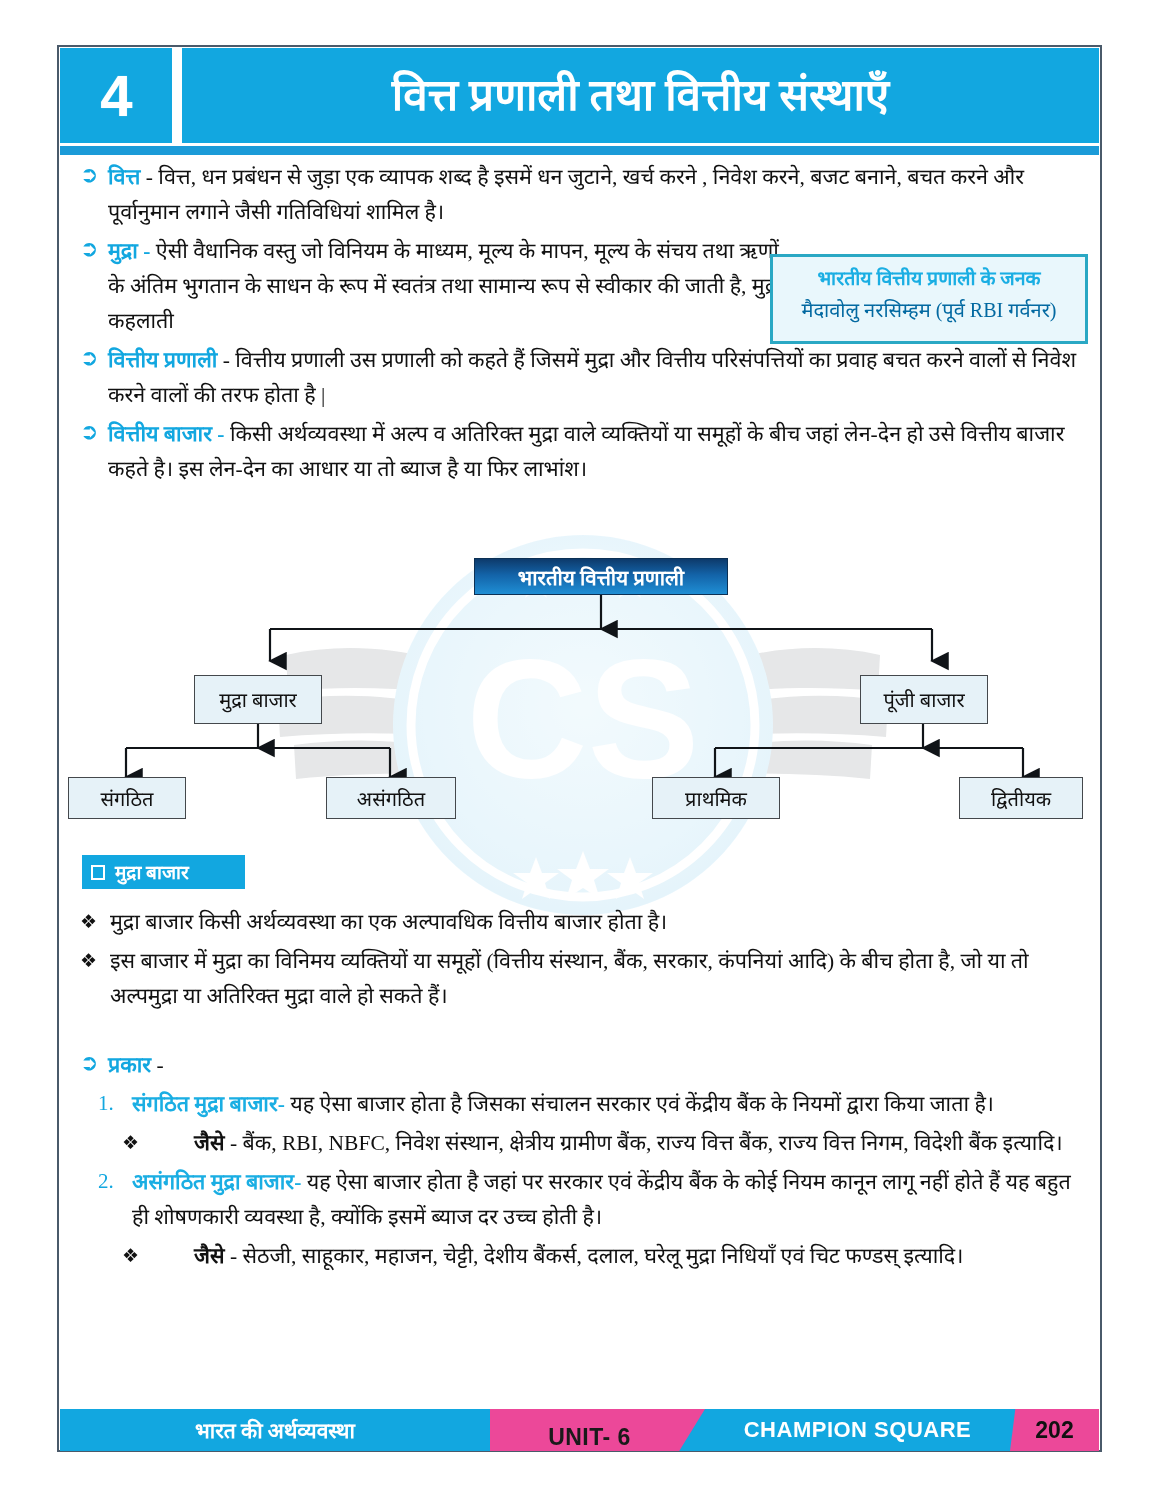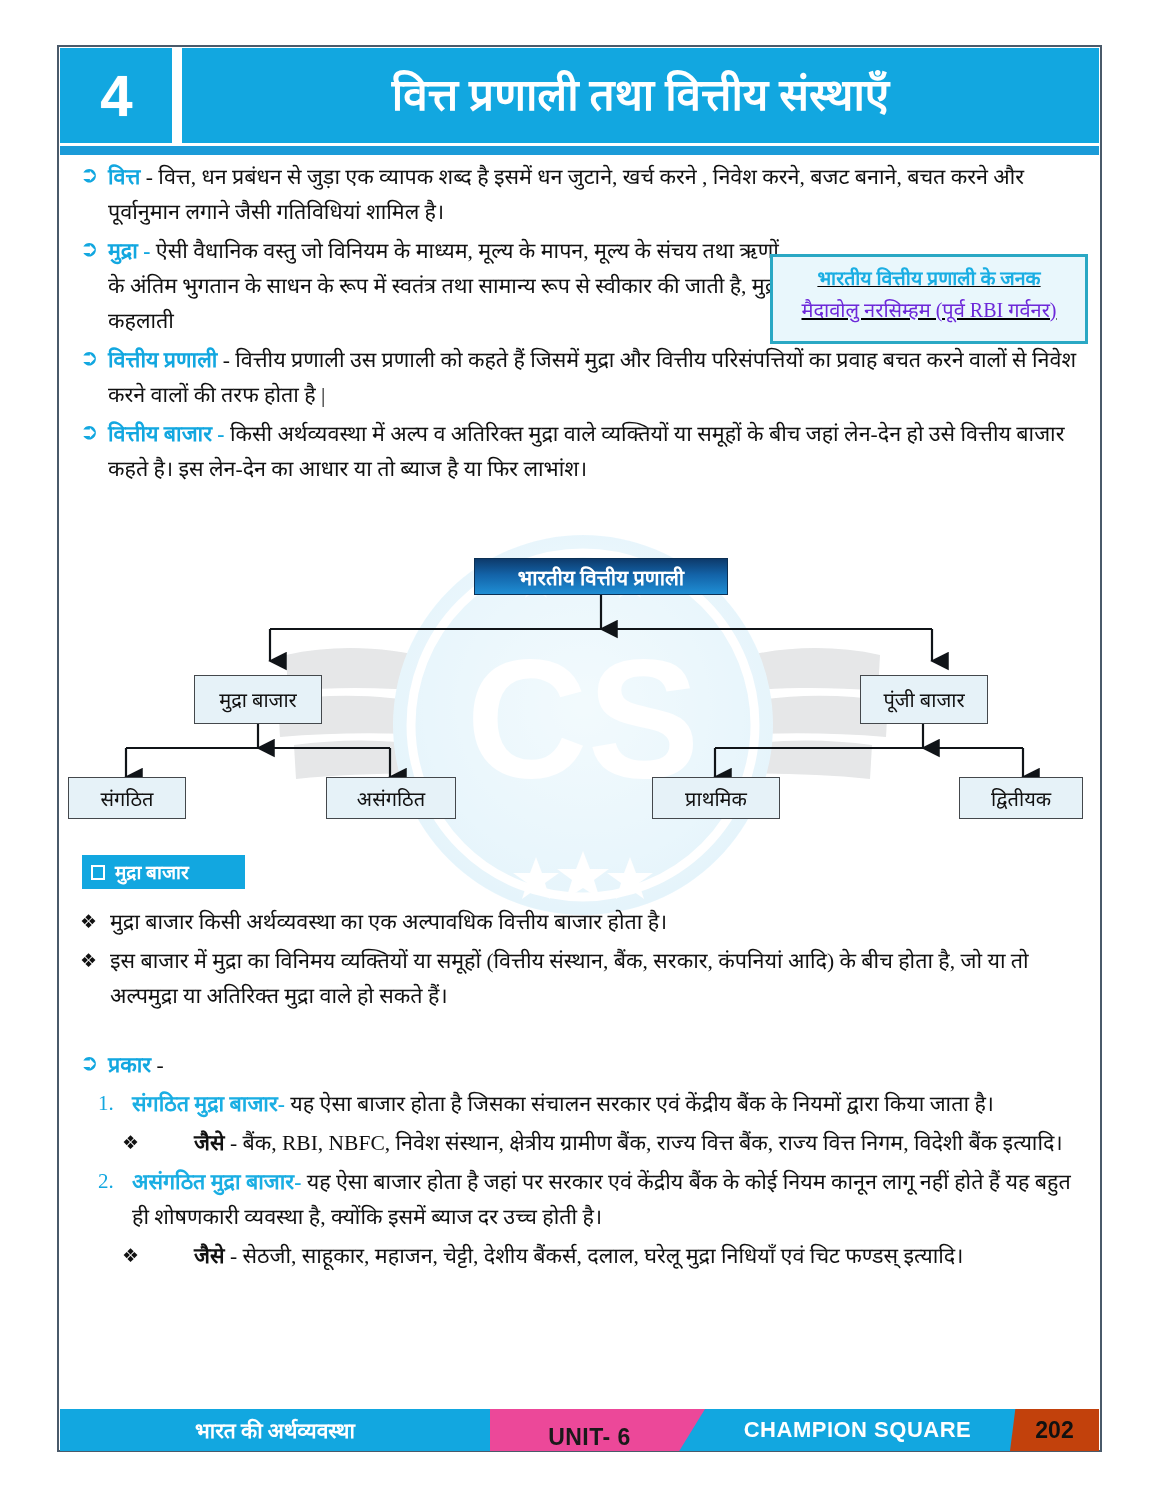--- a/index.html
+++ b/index.html
@@ -64,24 +64,24 @@
   .para{
     font-size:21.5px;line-height:35px;color:#111;flex:1;text-align:left;
   }
   .hl{color:#12a7e0;font-weight:bold;}
   .hl2{color:#1aaee3;font-weight:bold;}
 
   
   .callout{
     position:absolute;left:770px;top:254px;width:318px;height:90px;
     background:#e9f7fc;border:3px solid #2aa8c4;box-sizing:border-box;
-    text-align:center;padding-top:7px;z-index:4;text-decoration:underline;
+    text-align:center;padding-top:7px;z-index:4;
   }
   .callout .l1{color:#1aaee3;font-weight:bold;font-size:19.5px;line-height:30px;}
-  .callout .l2{color:#6d28d9;font-size:20px;line-height:32px;}
+  .callout .l2{color:#0369a1;font-size:20px;line-height:32px;}
 
   
   .flow{
     position:absolute;left:60px;top:545px;width:1039px;height:295px;z-index:2;
   }
   .node{
     position:absolute;border:1px solid #44484c;background:#e6f2f8;
     display:flex;align-items:center;justify-content:center;
     font-size:20px;color:#111;box-sizing:border-box;
   }
@@ -126,21 +126,21 @@
     color:#1a1a1a;font-weight:bold;font-size:23px;letter-spacing:.5px;
     font-family:"Liberation Sans","DejaVu Sans",sans-serif;margin-right:16px;
   }
   .f-mid{
     position:absolute;left:645px;top:0;width:305px;height:100%;
     display:flex;align-items:center;justify-content:center;
     color:#ffffff;font-weight:bold;font-size:22px;letter-spacing:.5px;
     font-family:"Liberation Sans","DejaVu Sans",sans-serif;
   }
   .f-page{
-    position:absolute;left:950px;top:0;width:89px;height:100%;background:#c2410c;
+    position:absolute;left:950px;top:0;width:89px;height:100%;background:#ec4899;
     clip-path:polygon(6% 0,100% 0,100% 100%,0 100%);
     display:flex;align-items:center;justify-content:center;
   }
   .f-page span{
     color:#111;font-weight:bold;font-size:23px;
     font-family:"Liberation Sans","DejaVu Sans",sans-serif;
   }
 </style>
 </head>
 <body>

